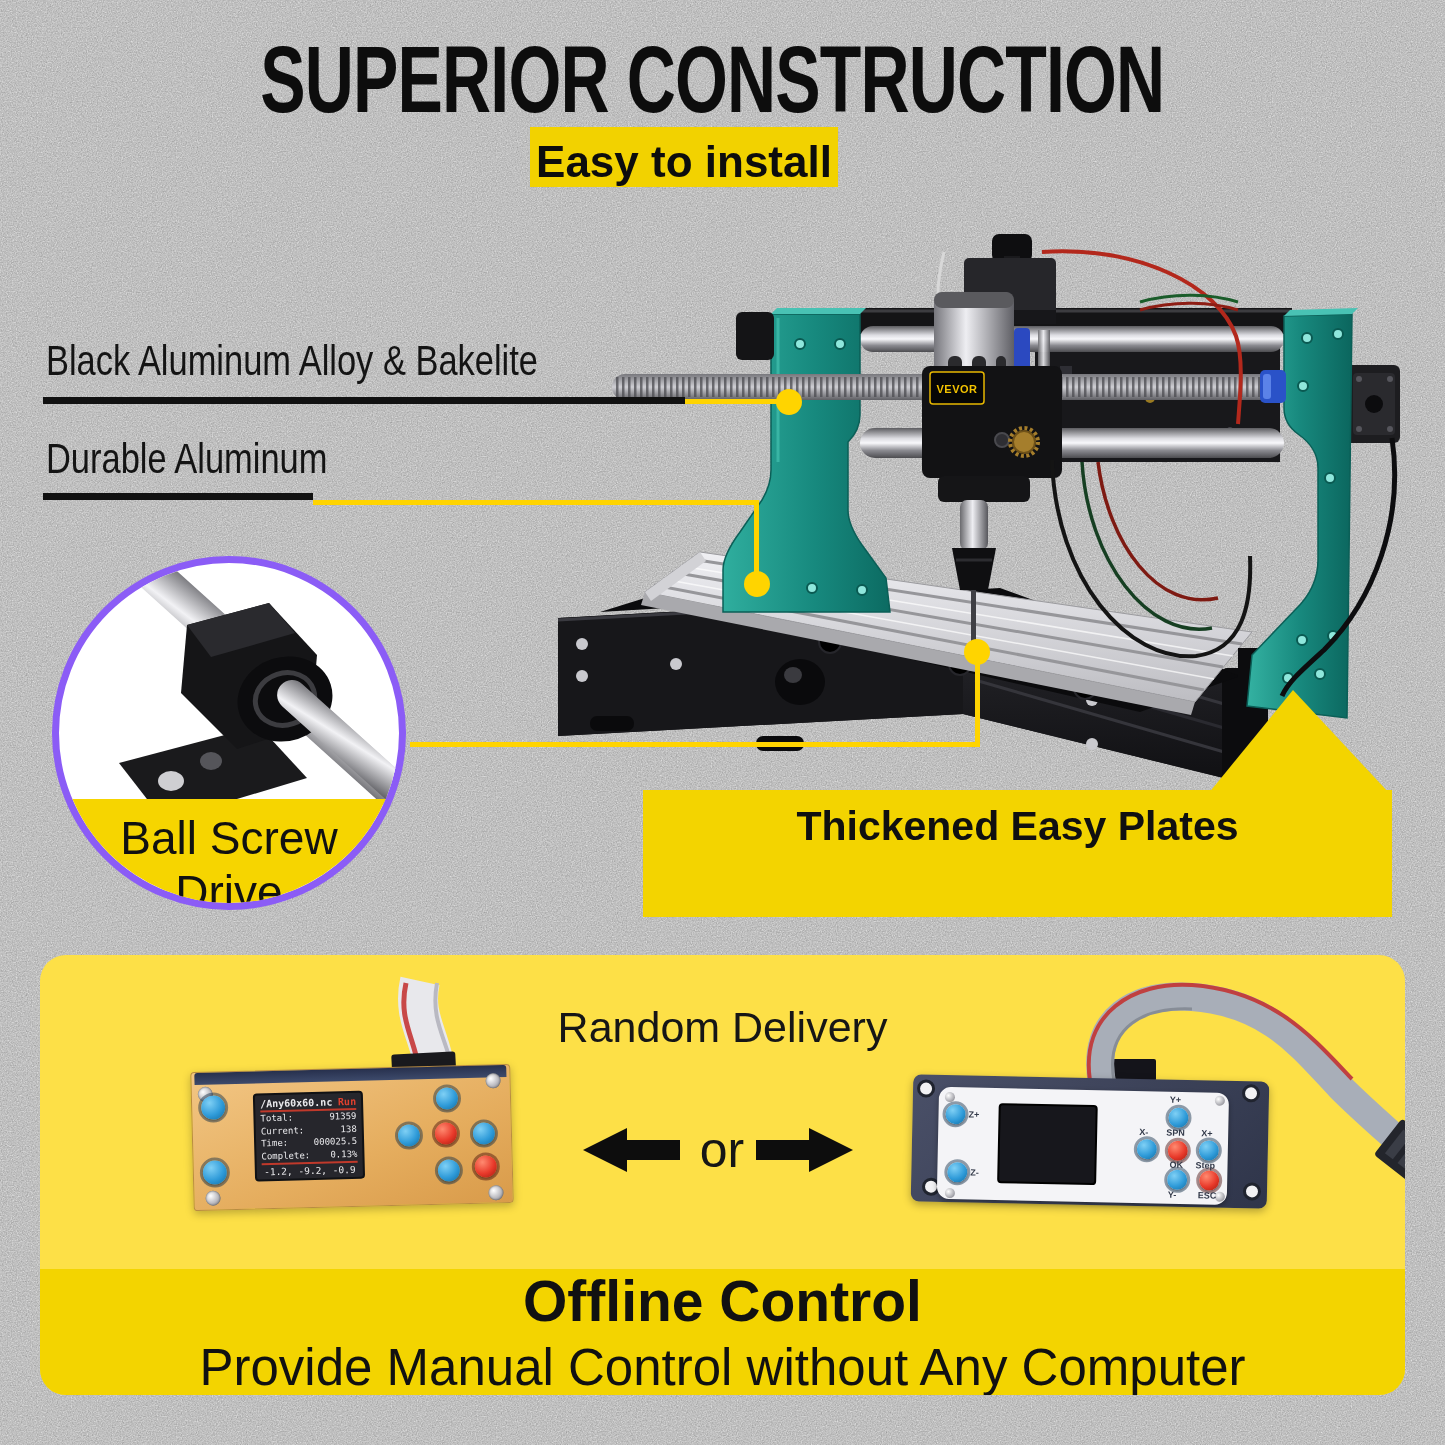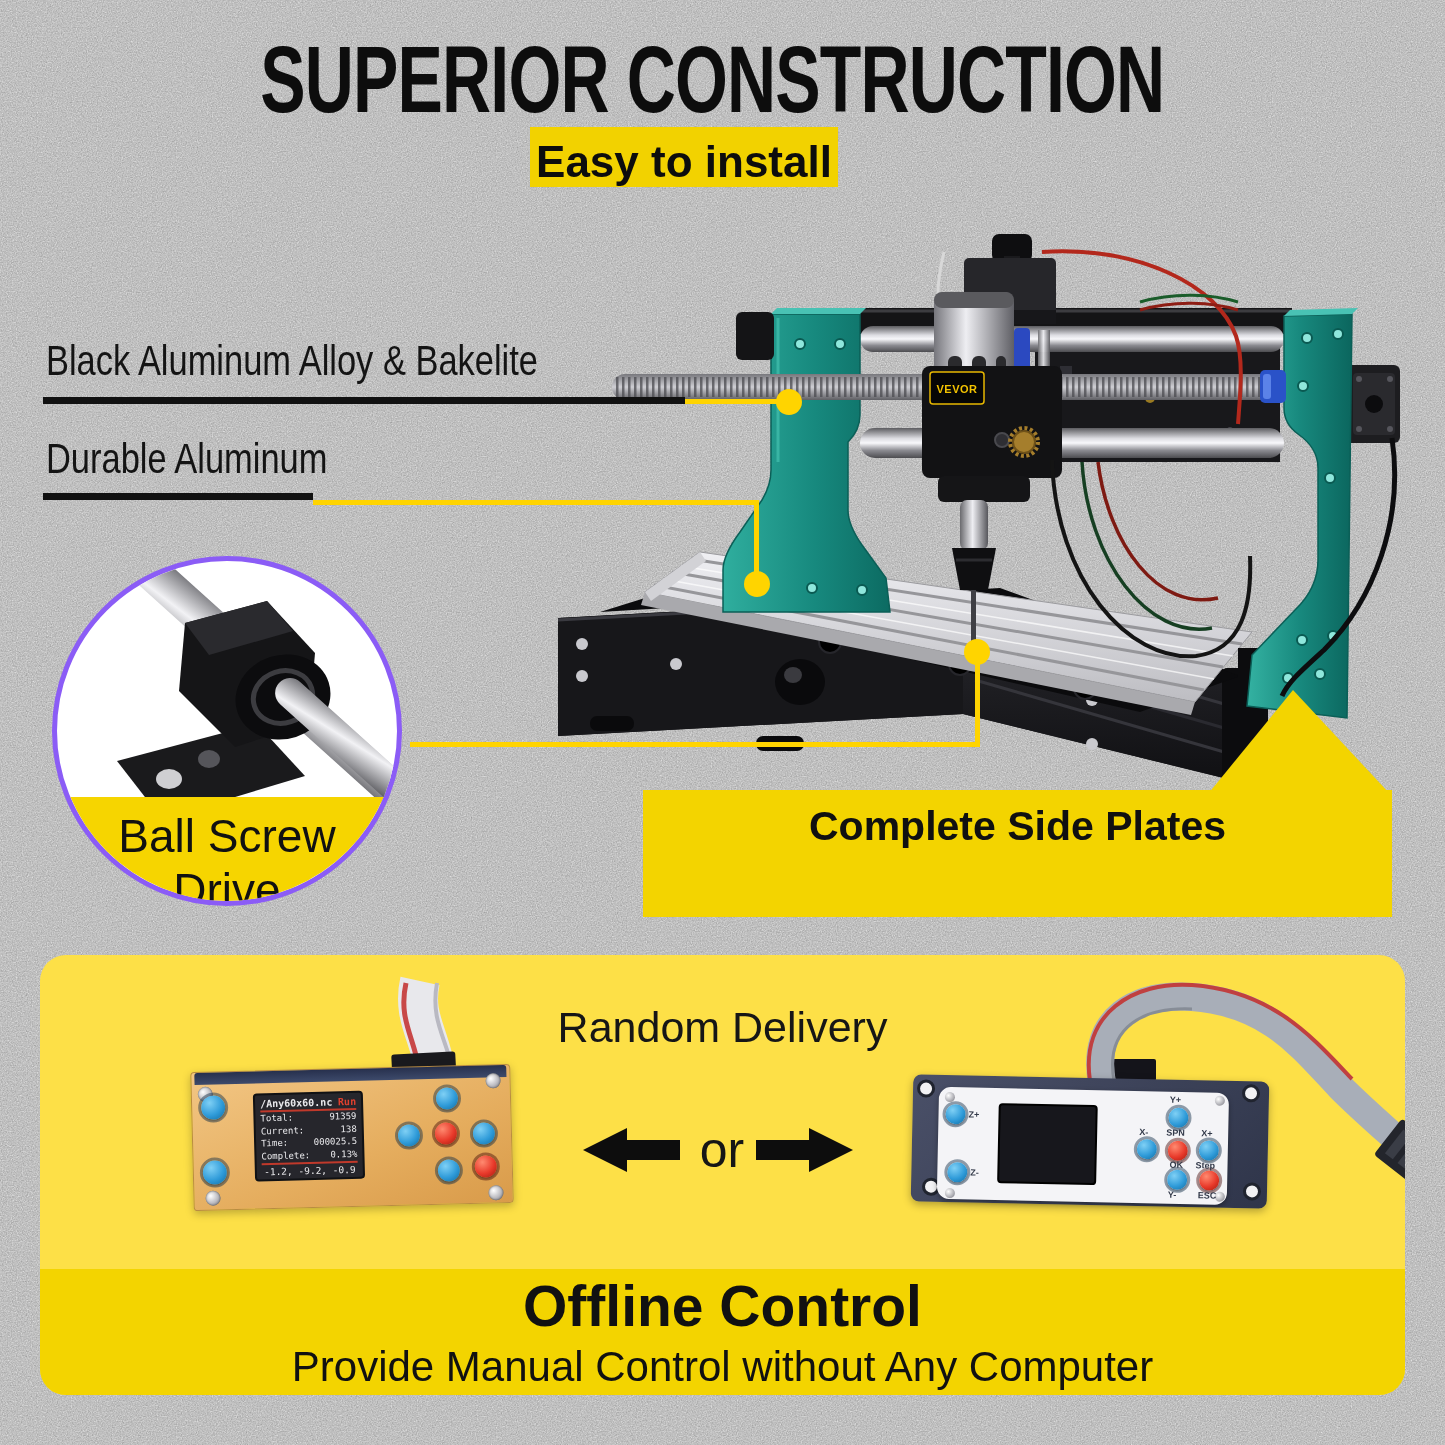--- a/index.html
+++ b/index.html
@@ -18,35 +18,35 @@
 
   .callout-label{font-size:42px;line-height:46px;color:#141414;transform:scaleX(.82);transform-origin:0 50%;white-space:nowrap;}
   .label1{left:46px;top:338px;}
   .label2{left:46px;top:436px;}
 
   .feature-box{left:643px;top:790px;width:749px;height:127px;background:#F3D400;text-align:center;color:#101010;}
   .feature-box .t1{margin-top:12px;font-size:41px;font-weight:bold;line-height:48px;}
   .feature-box .t2{font-size:41px;line-height:50px;}
 
   
-  .inset{left:52px;top:556px;width:340px;height:340px;border:5px solid #8b5cf6;border-radius:50%;
+  .inset{left:52px;top:556px;width:340px;height:340px;border:7px solid #8b5cf6;border-radius:50%;
       background:#ffffff;overflow:hidden;}
   .inset .chord{position:absolute;left:-20px;right:-20px;top:236px;bottom:-20px;background:#F6D500;}
   .inset .cap{position:absolute;left:0;right:0;top:248px;text-align:center;font-size:46px;line-height:54px;color:#111;}
   .inset svg{position:absolute;left:0;top:0;}
 
   
   .panel{left:40px;top:955px;width:1365px;height:440px;background:#fde047;border-radius:26px;overflow:hidden;}
   .panel-heading{position:absolute;left:0;right:0;top:48px;text-align:center;font-size:43px;color:#161616;z-index:2;}
   .or-label{position:absolute;left:642px;top:166px;width:80px;text-align:center;font-size:50px;color:#161616;z-index:2;}
   .panel-decor{position:absolute;left:0;top:0;z-index:1;}
   .footer-band{position:absolute;left:0;right:0;bottom:0;height:126px;background:#F3D400;z-index:2;
       display:flex;flex-direction:column;align-items:center;justify-content:center;gap:4px;}
   .footer-band .f1{font-size:57px;font-weight:bold;color:#111;}
-  .footer-band .f2{font-size:42px;color:#111;}
+  .footer-band .f2{font-size:51px;color:#111;}
 
   
   .gold-board{position:absolute;left:152px;top:113px;width:318px;height:137px;z-index:2;
       background:linear-gradient(160deg,#f2c684,#e5ad5e 60%,#d99b4a);
       border:1px solid #b98c42;border-radius:4px;transform:rotate(-1.5deg);
       box-shadow:0 3px 8px rgba(0,0,0,.25);}
   .gold-board .pcb-edge{position:absolute;left:3px;right:3px;top:0;height:12px;
       background:linear-gradient(#27304d,#3d4a6b);border-radius:3px 3px 0 0;}
   .lcd{position:absolute;left:61px;top:22px;width:110px;height:88px;background:#26262c;border:2px solid #101114;
       border-radius:4px;font-family:"DejaVu Sans Mono",monospace;color:#e9e9ec;padding:3px 5px;box-sizing:border-box;}
@@ -283,21 +283,21 @@
   <polygon points="1293,690 1208,794 1390,794" fill="#F3D400"></polygon>
 </svg>
 
 <div class="abs z4 page-title">SUPERIOR CONSTRUCTION</div>
 <div class="abs z4 badge">Easy to install</div>
 
 <div class="abs z4 callout-label label1">Black Aluminum Alloy &amp; Bakelite</div>
 <div class="abs z4 callout-label label2">Durable Aluminum</div>
 
 <div class="abs z4 feature-box">
-  <div class="t1">Complete Side Plates</div>
+  <div class="t1">Thickened Easy Plates</div>
 </div>
 
 <div class="abs z4 inset">
   <svg width="340" height="340" viewBox="0 0 340 340">
     <defs>
       <linearGradient id="gRod" x1="0" y1="0" x2="1" y2="1">
         <stop offset="0" stop-color="#6e6e73"></stop>
           <stop offset="0.45" stop-color="#f2f2f5"></stop>
         <stop offset="1" stop-color="#525257"></stop>
         </linearGradient>

